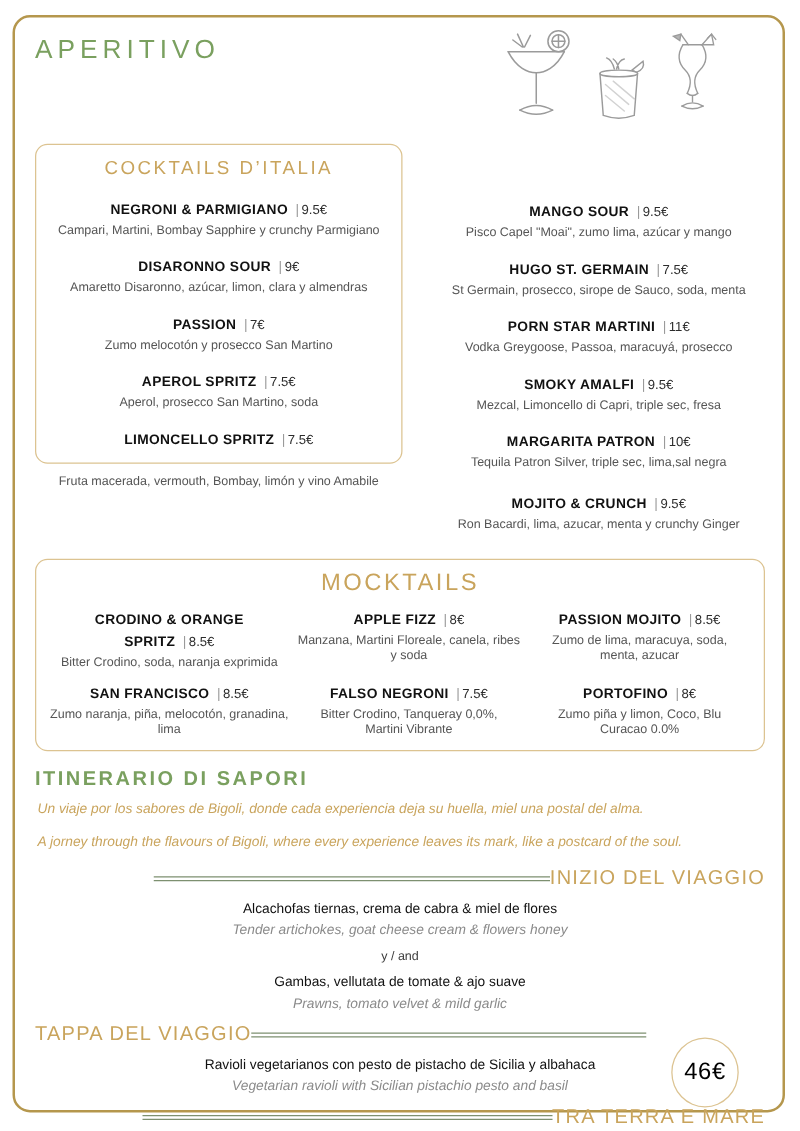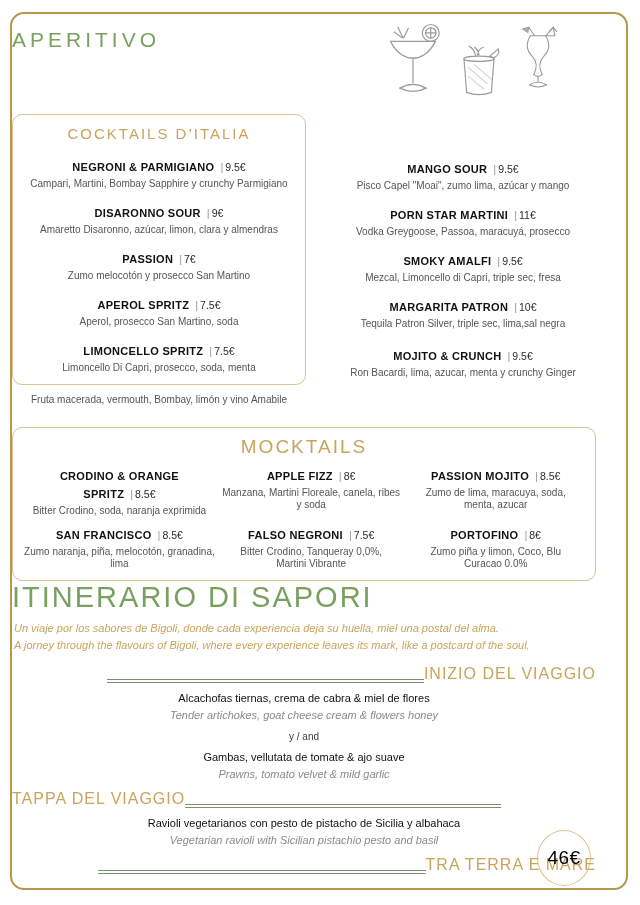--- a/index.html
+++ b/index.html
@@ -9,21 +9,21 @@
   *{box-sizing:border-box;margin:0;padding:0}
   html,body{background:#ffffff}
   body{
     width:640px;height:905px;position:relative;overflow:hidden;
     font-family:"Liberation Sans", sans-serif;color:var(--ink);
   }
   .page-border{
     position:absolute;left:10px;top:12px;width:618px;height:878px;
     border:2px solid var(--border);border-radius:14px;pointer-events:none;
   }
-  .content{position:absolute;left:12px;top:20px;width:584px}
+  .content{position:absolute;left:28px;top:20px;width:584px}
 
   
   .header{display:flex;justify-content:space-between;align-items:flex-start}
   .page-title{font-size:21px;letter-spacing:4px;color:var(--green);font-weight:400;margin-top:8px}
   .glasses{display:flex;align-items:flex-end;gap:14px;margin-right:36px;margin-top:2px}
   .glasses svg{stroke:var(--sketch);fill:none;stroke-width:1.3;stroke-linecap:round}
 
   
   .cocktails{display:grid;grid-template-columns:294px 1fr;column-gap:24px;margin-top:10px}
   .cbox{border:1.5px solid var(--boxborder);border-radius:10px;padding:10px 4px 6px}
@@ -37,23 +37,23 @@
   .footer-item{margin-top:9px}
 
   
   .mbox{border:1.5px solid var(--boxborder);border-radius:10px;margin-top:8px;padding:8px 10px 10px}
   .mbox-title{text-align:center;color:var(--gold);font-size:19px;letter-spacing:2px;margin-bottom:8px}
   .mgrid{display:grid;grid-template-columns:1.08fr 1fr 1fr;row-gap:8px;column-gap:6px}
   .mitem{text-align:center}
   .mitem .item-desc{max-width:208px;margin-left:auto;margin-right:auto}
 
   
-  .itinerario-title{font-size:29px;letter-spacing:2px;color:var(--green);font-weight:400;}
+  .itinerario-title{font-size:16px;letter-spacing:2px;color:var(--green);font-weight:700;margin-top:14px}
   .subtitle{color:var(--gold);font-style:italic;font-size:11px;line-height:15px;margin-top:7px;padding-left:2px}
-  .section-row{display:flex;align-items:flex-end;gap:0;margin-top:9px}
+  .section-row{display:flex;align-items:center;gap:0;margin-top:9px}
   .section-label{color:var(--gold);font-size:16px;letter-spacing:1px;white-space:nowrap}
   .rule{flex:1;height:4px;border-top:1px solid var(--divider);border-bottom:1px solid var(--divider)}
   .row-inizio{padding-left:95px;margin-top:12px}
   .row-tappa{padding-right:95px}
   .row-tra{padding-left:86px}
   .course{ text-align:center;margin-top:8px }
   .dish-es{font-size:11px;font-weight:400;color:#111;line-height:14px}
   .dish-en{font-size:11px;font-style:italic;color:var(--gray);margin-top:4px;line-height:13px}
   .connector{font-size:10px;color:#3c3c3c;text-align:center;margin-top:9px}
 
@@ -128,32 +128,35 @@
         <div class="item">
           <div><span class="item-name">PASSION</span><span class="sep">|</span><span class="item-price">7€</span></div>
           <div class="item-desc">Zumo melocotón y prosecco San Martino</div>
         </div>
         <div class="item">
           <div><span class="item-name">APEROL SPRITZ</span><span class="sep">|</span><span class="item-price">7.5€</span></div>
           <div class="item-desc">Aperol, prosecco San Martino, soda</div>
         </div>
         <div class="item" style="margin-bottom:4px">
           <div><span class="item-name">LIMONCELLO SPRITZ</span><span class="sep">|</span><span class="item-price">7.5€</span></div>
-          <div class="item-desc">Limoncello Di Capri, prosecco, soda, menta</div>
         </div>
       </div>
       <div class="item footer-item">
         <div class="item-desc">Fruta macerada, vermouth, Bombay, limón y vino Amabile</div>
       </div>
     </div>
 
     <div class="col-right">
       <div class="item">
         <div><span class="item-name">MANGO SOUR</span><span class="sep">|</span><span class="item-price">9.5€</span></div>
         <div class="item-desc">Pisco Capel "Moai", zumo lima, azúcar y mango</div>
+      </div>
+      <div class="item">
+        <div><span class="item-name">HUGO ST. GERMAIN</span><span class="sep">|</span><span class="item-price">7.5€</span></div>
+        <div class="item-desc">St Germain, prosecco, sirope de Sauco, soda, menta</div>
       </div>
       <div class="item">
         <div><span class="item-name">PORN STAR MARTINI</span><span class="sep">|</span><span class="item-price">11€</span></div>
         <div class="item-desc">Vodka Greygoose, Passoa, maracuyá, prosecco</div>
       </div>
       <div class="item">
         <div><span class="item-name">SMOKY AMALFI</span><span class="sep">|</span><span class="item-price">9.5€</span></div>
         <div class="item-desc">Mezcal, Limoncello di Capri, triple sec, fresa</div>
       </div>
       <div class="item">
@@ -192,21 +195,21 @@
       </div>
       <div class="mitem">
         <div><span class="item-name">PORTOFINO</span><span class="sep">|</span><span class="item-price">8€</span></div>
         <div class="item-desc" style="max-width:150px">Zumo piña y limon, Coco, Blu Curacao 0.0%</div>
       </div>
     </div>
   </div>
 
   <div class="itinerario-title">ITINERARIO DI SAPORI</div>
   <div class="subtitle">Un viaje por los sabores de Bigoli, donde cada experiencia deja su huella, miel una postal del alma.</div>
-  <div class="subtitle" style="margin-top:2px">A jorney through the flavours of Bigoli, where every experience leaves its mark, like a postcard of the soul.</div>
+  <div class="subtitle" style="margin-top:12px">A jorney through the flavours of Bigoli, where every experience leaves its mark, like a postcard of the soul.</div>
 
   <div class="section-row row-inizio">
     <div class="rule"></div>
     <div class="section-label">INIZIO DEL VIAGGIO</div>
   </div>
   <div class="course">
     <div class="dish-es">Alcachofas tiernas, crema de cabra &amp; miel de flores</div>
     <div class="dish-en">Tender artichokes, goat cheese cream &amp; flowers honey</div>
   </div>
   <div class="connector">y / and</div>

